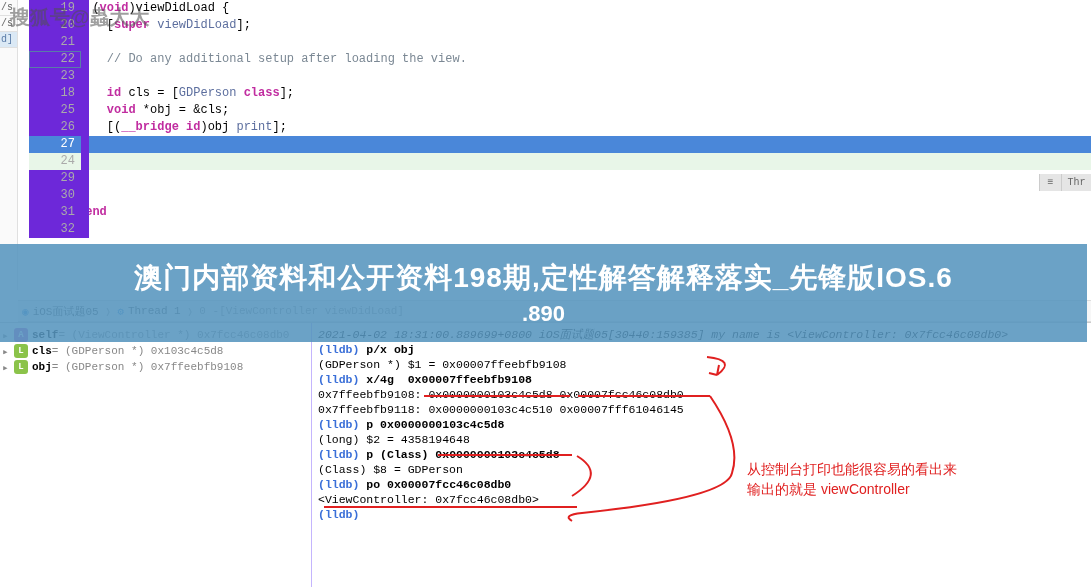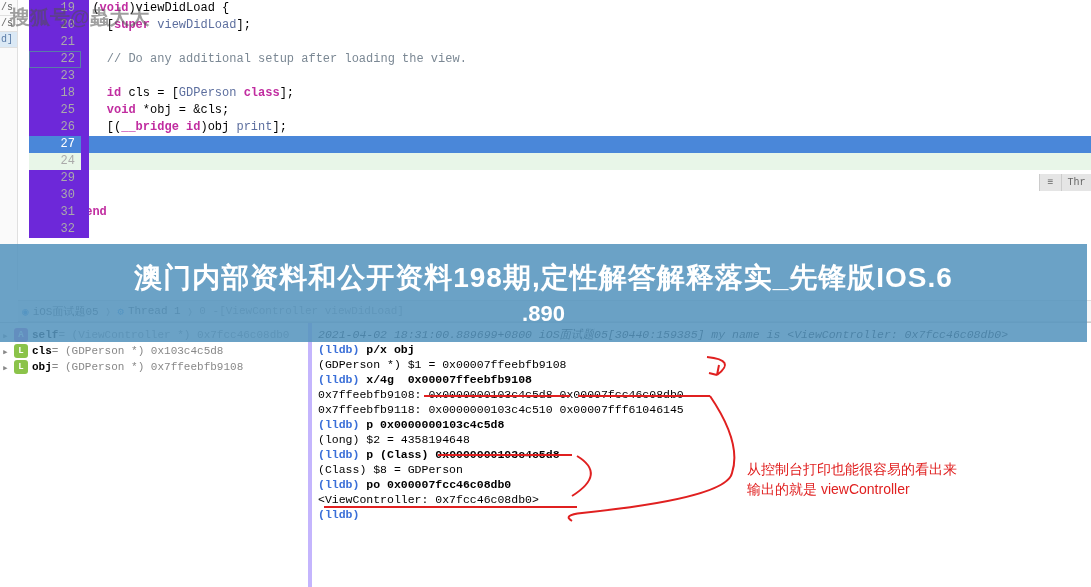--- a/index.html
+++ b/index.html
@@ -21,21 +21,21 @@
 .kw { color: #c12da0; font-weight: bold; }
 .cls { color: #5c6e9e; }
 .cmt { color: #7b8894; }
 .banner { position: absolute; top: 244px; left: 0; right: 4px; height: 98px; background: rgba(87,149,190,0.88); display: flex; flex-direction: column; justify-content: center; align-items: center; z-index: 50; }
 .banner .title { color: #fff; font-size: 28px; font-weight: bold; font-family: "Microsoft YaHei", SimHei, sans-serif; letter-spacing: 1px; }
 .banner .sub { color: #fff; font-size: 22px; font-weight: bold; font-family: "Microsoft YaHei", sans-serif; margin-top: 4px; }
 .breadcrumb { position: absolute; top: 300px; left: 18px; right: 0; height: 22px; display: flex; align-items: center; font-size: 11px; color: #555; border-top: 1px solid #ddd; border-bottom: 1px solid #ddd; background: #f7f7f7; z-index: 40; padding-left: 4px; gap: 4px; }
 .bc-item { color: #555; }
 .bc-sep::after { content: "❭"; color: #aaa; margin: 0 2px; }
 .debug-area { position: absolute; top: 322px; left: 0; right: 0; bottom: 0; display: flex; border-top: 1px solid #ccc; }
-.vars-pane { width: 312px; border-right: 4px solid #c4b5fd; background: #fff; padding: 4px 2px; overflow: hidden; }
+.vars-pane { width: 312px; border-right: 1px solid #c4b5fd; background: #fff; padding: 4px 2px; overflow: hidden; }
 .var-row { display: flex; align-items: center; height: 16px; font-size: 11px; white-space: nowrap; }
 .var-row .disc { width: 12px; color: #888; }
 .var-row .icon { width: 14px; height: 14px; border-radius: 3px; display: inline-flex; align-items: center; justify-content: center; font-size: 9px; font-weight: bold; color: #fff; margin-right: 4px; }
 .icon-a { background: #b85cc4; }
 .icon-l { background: #8bc34a; }
 .var-name { font-weight: bold; }
 .var-val { color: #888; }
 .console-pane { flex: 1; background: #fff; padding: 4px 6px; font-size: 11.5px; line-height: 15px; position: relative; overflow: hidden; }
 .console-pane .cline { white-space: pre; }
 .lldb { color: #3a6fd8; font-weight: bold; }

